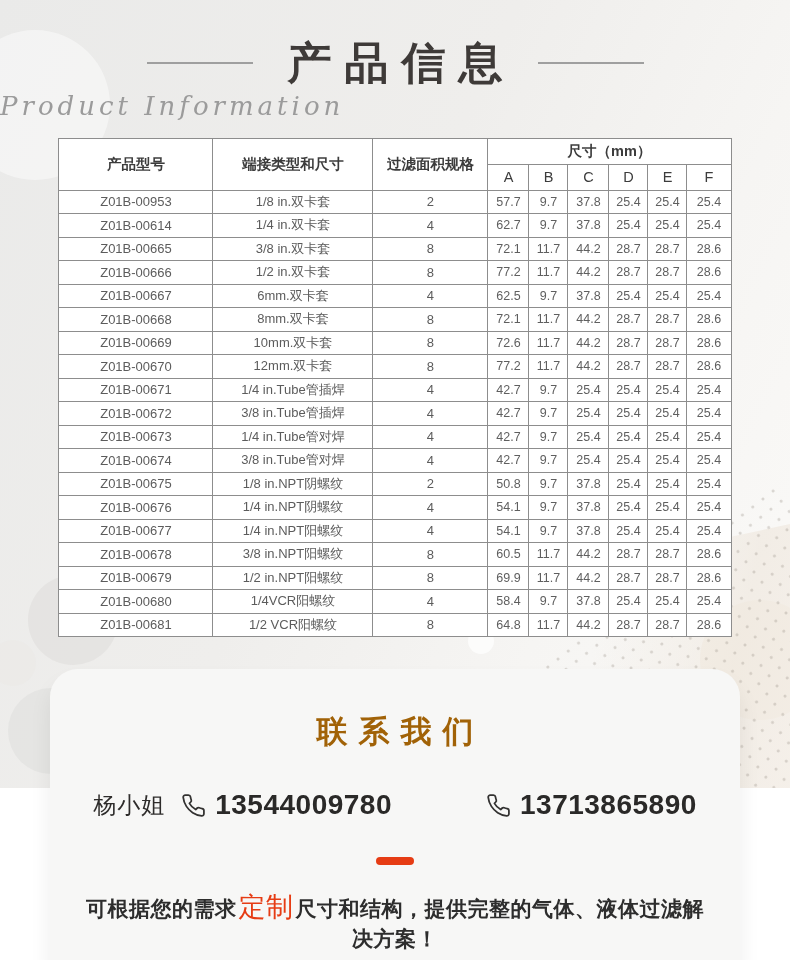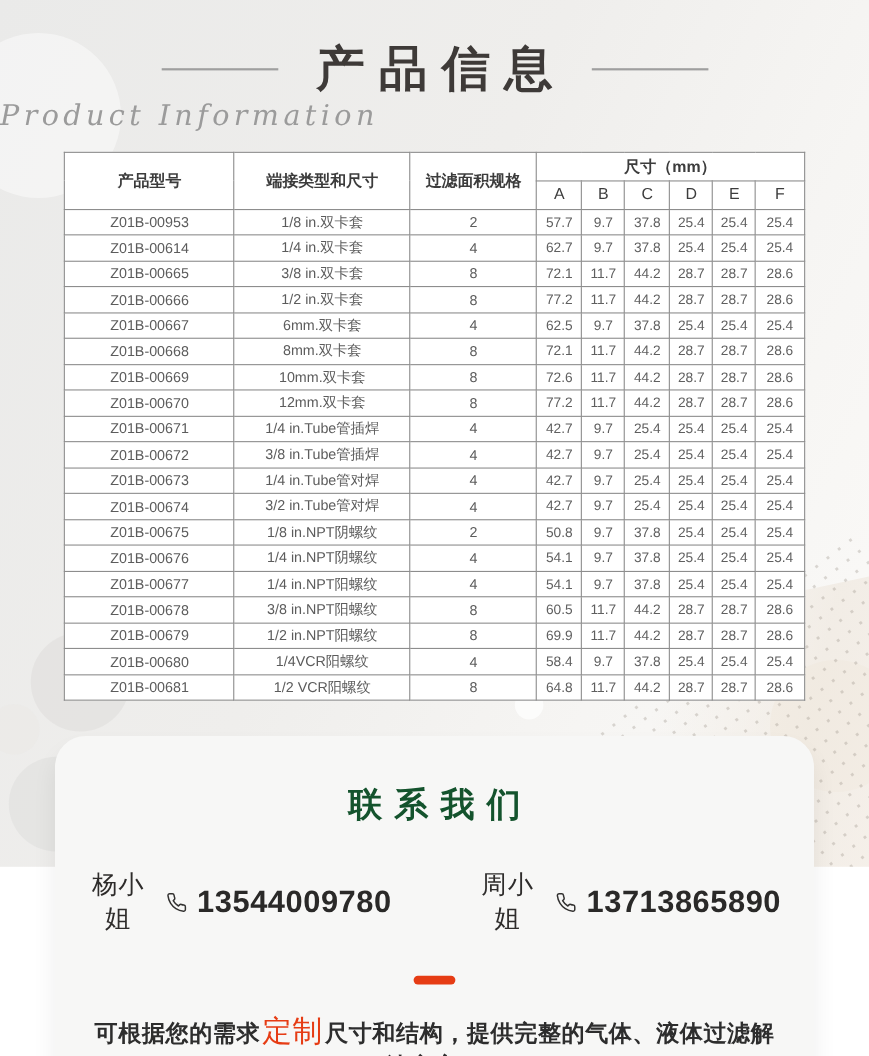--- a/index.html
+++ b/index.html
@@ -278,21 +278,21 @@
       <td class="dim">42.7</td>
       <td class="dim">9.7</td>
       <td class="dim">25.4</td>
       <td class="dim">25.4</td>
       <td class="dim">25.4</td>
       <td class="dim">25.4</td>
     </tr>
 
     <tr>
       <td>Z01B-00674</td>
-      <td>3/2 in.Tube管对焊</td>
+      <td>3/8 in.Tube管对焊</td>
       <td>4</td>
       <td class="dim">42.7</td>
       <td class="dim">9.7</td>
       <td class="dim">25.4</td>
       <td class="dim">25.4</td>
       <td class="dim">25.4</td>
       <td class="dim">25.4</td>
     </tr>
 
     <tr>
@@ -375,32 +375,31 @@
       <td class="dim">11.7</td>
       <td class="dim">44.2</td>
       <td class="dim">28.7</td>
       <td class="dim">28.7</td>
       <td class="dim">28.6</td>
     </tr>
   </tbody>
   </table>
 
   <div class="card">
-    <div class="contact-title" style="color:#14532d;font-family:Liberation Serif, serif;">联系我们</div>
+    <div class="contact-title" style="color:#a16207;font-family:Liberation Serif, serif;">联系我们</div>
 
     <div class="contact-row">
       <div class="contact">
         <span class="contact-name">杨小姐</span>
         <svg class="phone-icon" viewBox="0 0 24 24" fill="none" stroke="#333231" stroke-width="1.7" stroke-linecap="round" stroke-linejoin="round">
           <path d="M22 16.92v3a2 2 0 0 1-2.18 2 19.79 19.79 0 0 1-8.63-3.07 19.5 19.5 0 0 1-6-6 19.79 19.79 0 0 1-3.07-8.67A2 2 0 0 1 4.11 2h3a2 2 0 0 1 2 1.72 12.84 12.84 0 0 0 .7 2.81 2 2 0 0 1-.45 2.11L8.09 9.91a16 16 0 0 0 6 6l1.27-1.27a2 2 0 0 1 2.11-.45 12.84 12.84 0 0 0 2.81.7A2 2 0 0 1 22 16.92z"></path>
         </svg>
         <span class="phone-number">13544009780</span>
       </div>
       <div class="contact">
-        <span class="contact-name">周小姐</span>
         <svg class="phone-icon" viewBox="0 0 24 24" fill="none" stroke="#333231" stroke-width="1.7" stroke-linecap="round" stroke-linejoin="round">
           <path d="M22 16.92v3a2 2 0 0 1-2.18 2 19.79 19.79 0 0 1-8.63-3.07 19.5 19.5 0 0 1-6-6 19.79 19.79 0 0 1-3.07-8.67A2 2 0 0 1 4.11 2h3a2 2 0 0 1 2 1.72 12.84 12.84 0 0 0 .7 2.81 2 2 0 0 1-.45 2.11L8.09 9.91a16 16 0 0 0 6 6l1.27-1.27a2 2 0 0 1 2.11-.45 12.84 12.84 0 0 0 2.81.7A2 2 0 0 1 22 16.92z"></path>
         </svg>
         <span class="phone-number">13713865890</span>
       </div>
     </div>
 
     <div class="mini-divider" style="background:#e63c14;"></div>
 
     <p class="note">

